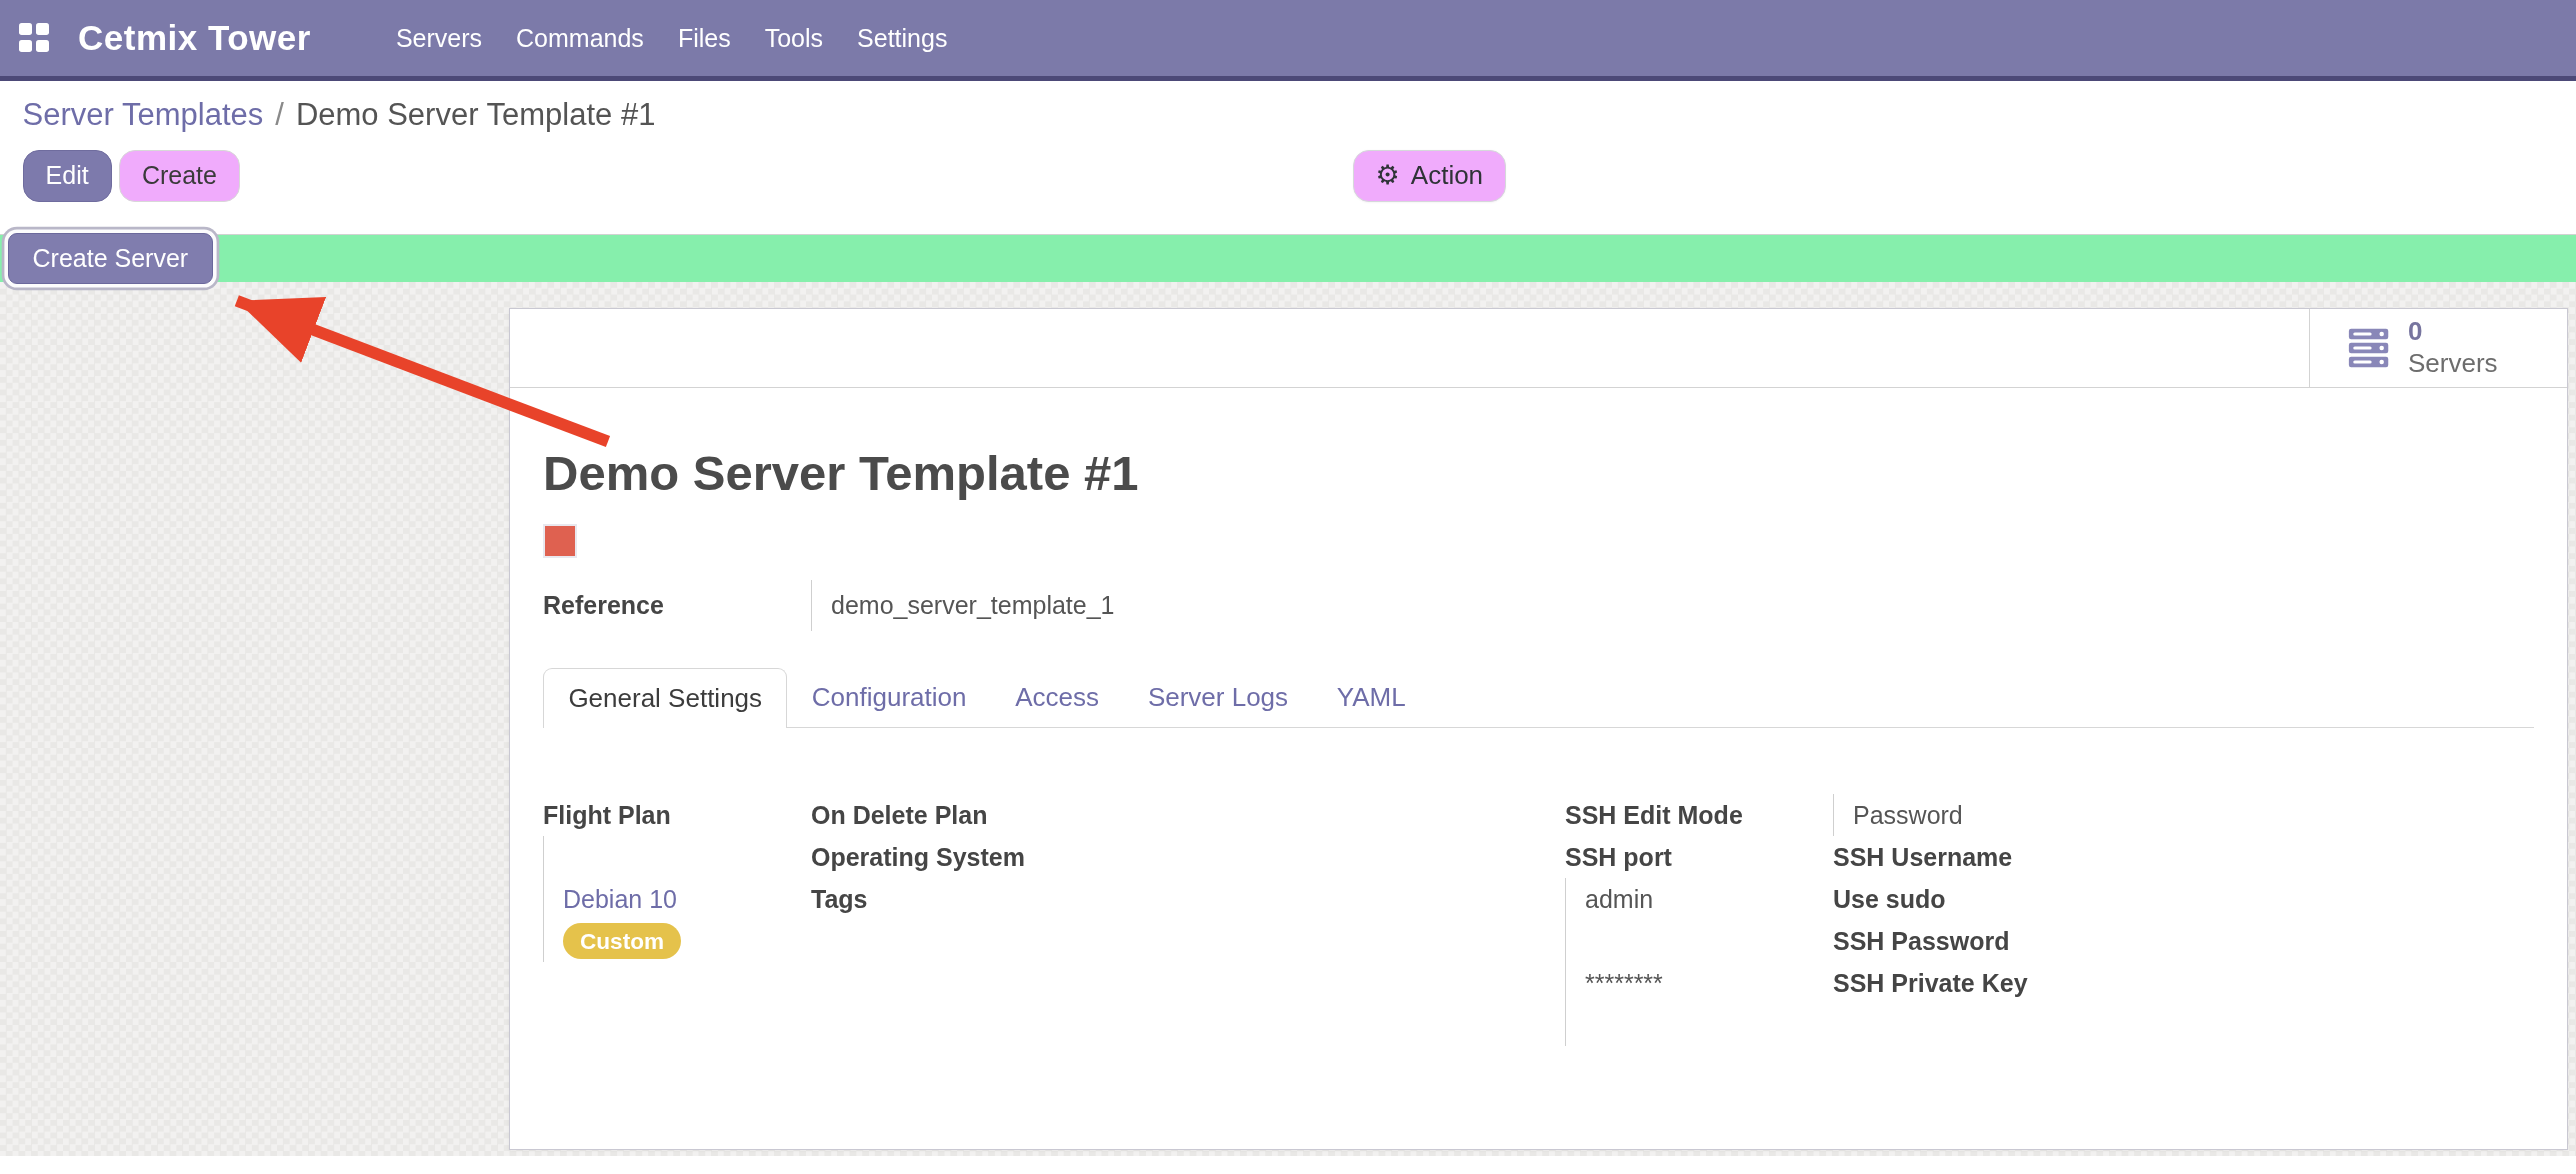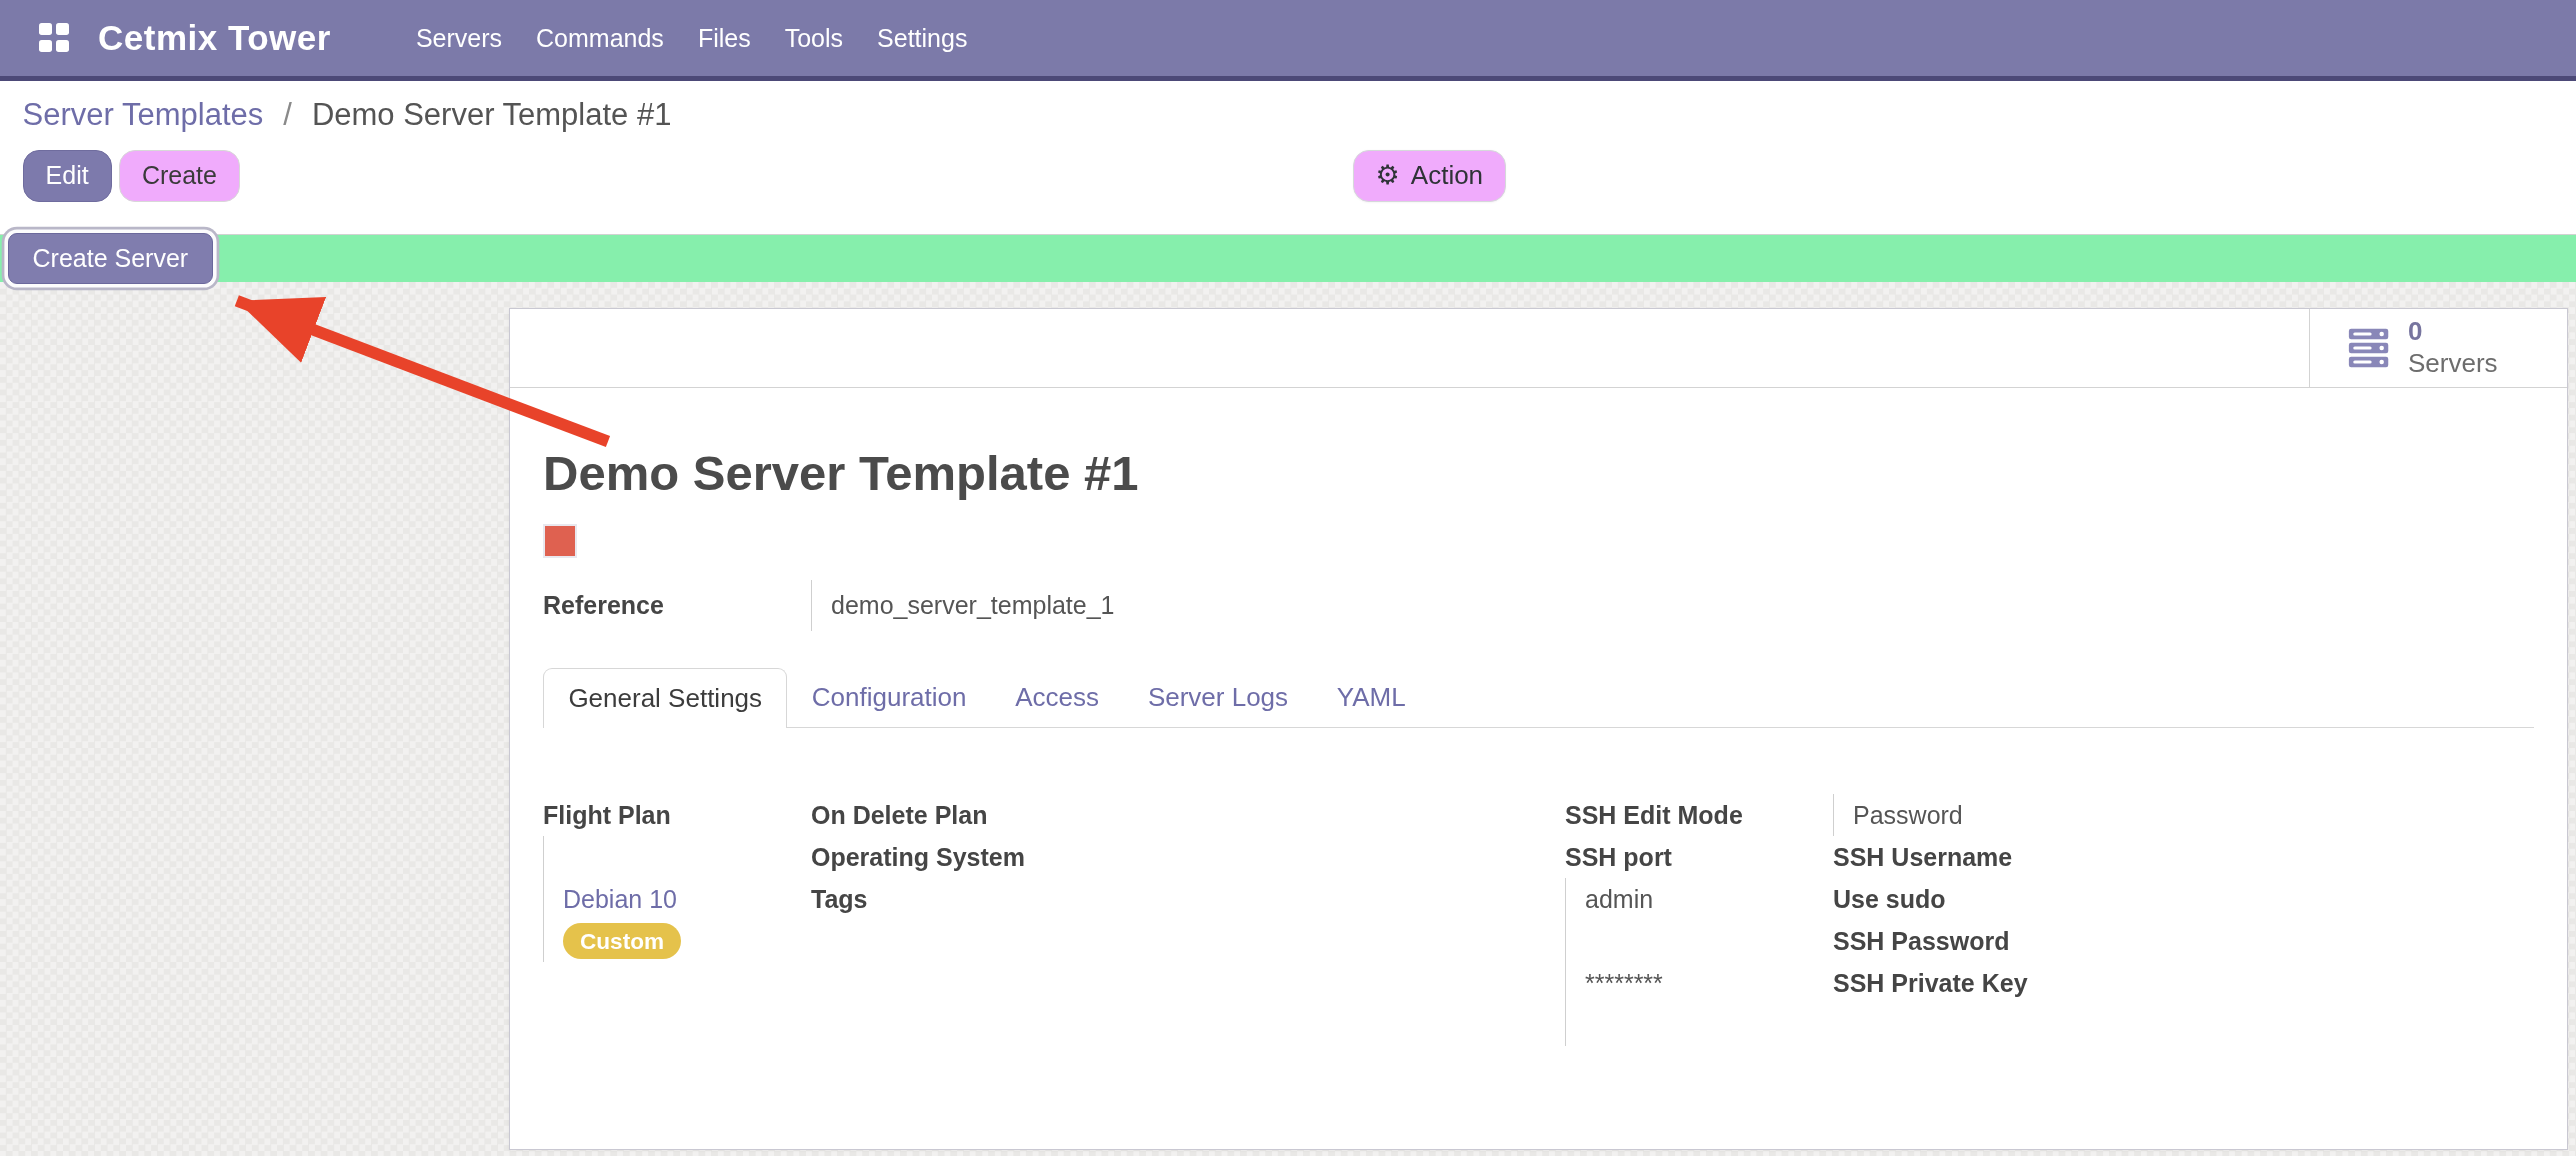--- a/index.html
+++ b/index.html
@@ -12,21 +12,21 @@
   }
   .screen { width:2576px; height:1174px; position:relative; }
 
   
   .navbar {
     height:81px;
     background:#7c7aa9;
     border-bottom:5.4px solid #4c4977;
     display:flex;
     align-items:center;
-    padding-left:39px;
+    padding-left:19px;
     color:#fff;
   }
   .apps-icon {
     width:31px; height:31px;
     display:grid;
     grid-template-columns:12.6px 12.6px;
     grid-template-rows:12.6px 12.6px;
     gap:4.5px;
     cursor:pointer;
   }
@@ -49,21 +49,21 @@
     white-space:nowrap;
   }
 
   
   .control-panel {
     background:#fff;
     height:153px;
     padding:16.3px 0 0 22.6px;
     position:relative;
   }
-  .breadcrumb { font-size:31px; display:flex; gap:20px; align-items:baseline; }
+  .breadcrumb { font-size:31px; display:flex; gap:12px; align-items:baseline; }
   .breadcrumb .bc-parent { color:#6e6da8; cursor:pointer; }
   .breadcrumb .bc-sep { color:#8a8a8a; }
   .breadcrumb .bc-current { color:#545454; }
   .cp-buttons { margin-top:16.3px; display:flex; gap:7.2px; position:relative; }
   .btn {
     font-size:25px;
     height:52px;
     padding:0 22px;
     border-radius:16px;
     display:inline-flex;

